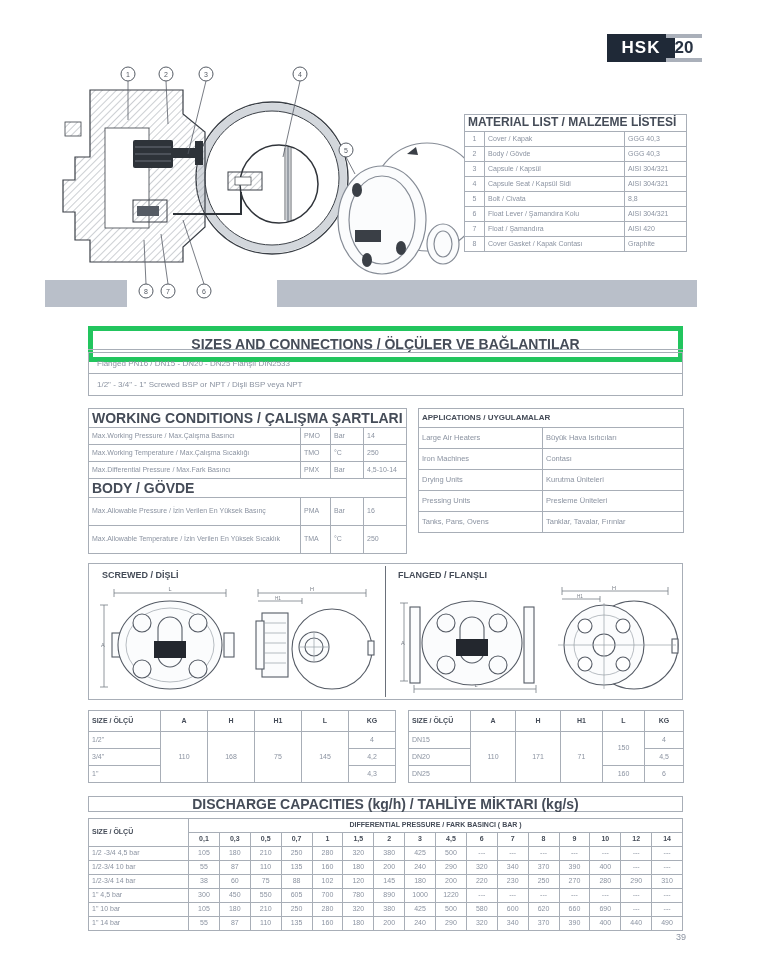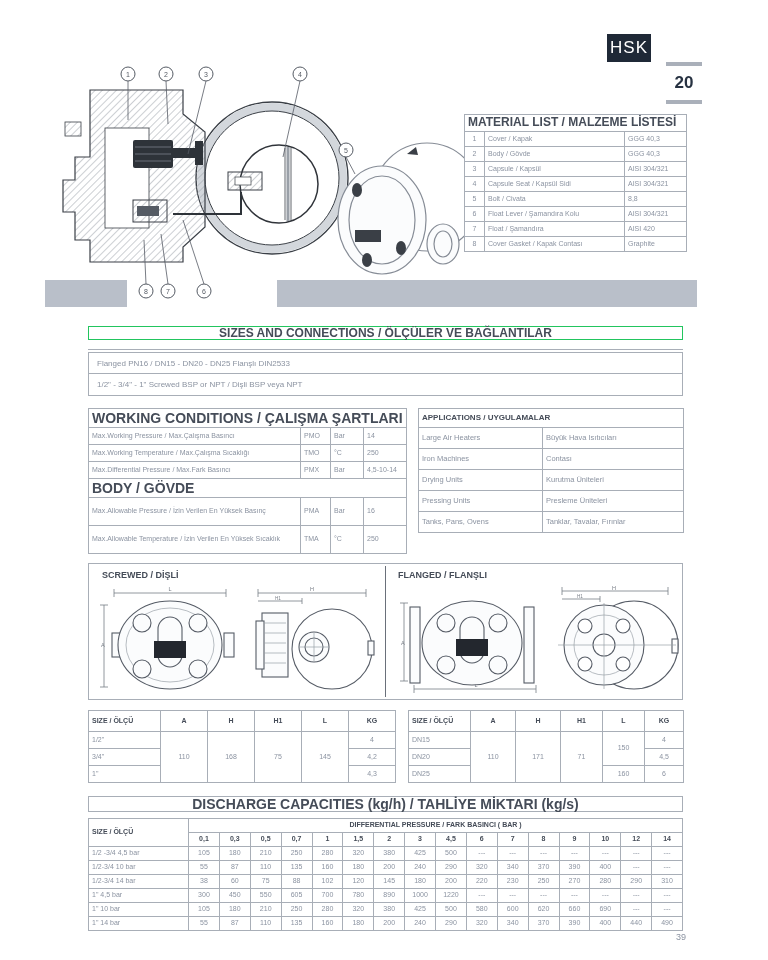--- a/index.html
+++ b/index.html
@@ -1,36 +1,36 @@
 <!DOCTYPE html>
 <html><head>
 <meta charset="utf-8">
 <style>
   html,body{margin:0;padding:0;background:#fff;}
   body{width:768px;height:960px;position:relative;font-family:"Liberation Sans",sans-serif;overflow:hidden;}
   .abs{position:absolute;}
   
-  .hsk-box{left:607px;top:34px;width:44px;height:28px;background:#1f2937;color:#fff;
-    font-weight:normal;font-size:17px;display:flex;align-items:center;justify-content:center;letter-spacing:1px;}
-  .hsk-num{left:666px;top:34px;width:36px;height:42px;display:flex;align-items:center;justify-content:center;
-    color:#273242;font-weight:bold;font-size:17px;border-top:4px solid #aab0ba;border-bottom:4px solid #aab0ba;box-sizing:border-box;margin-top:28px;}
+  .hsk-box{left:607px;top:34px;width:68px;height:28px;background:#1f2937;color:#fff;
+    font-weight:bold;font-size:17px;display:flex;align-items:center;justify-content:center;letter-spacing:1px;}
+  .hsk-num{left:666px;top:34px;width:36px;height:28px;display:flex;align-items:center;justify-content:center;
+    color:#273242;font-weight:bold;font-size:17px;border-top:4px solid #aab0ba;border-bottom:4px solid #aab0ba;box-sizing:border-box;}
   
   .gbar{background:#b9bfc9;height:27px;top:280px;}
   
   table{border-collapse:collapse;table-layout:fixed;}
   td{border:1px solid #a8aeb7;color:#8b93a1;font-size:7px;padding:0 3px;line-height:1.15;overflow:hidden;white-space:nowrap;}
   .hd{color:#454c58;font-weight:bold;}
   .c{text-align:center;padding:0 1px;}
   
   .ml{left:464px;top:114px;width:222px;}
   .ml td{height:14px;}
   .ml .title{font-size:12px;height:16px;}
   
-  .sc-hd{left:88px;top:326px;width:595px;height:14px;border:1px solid #22c55e;box-sizing:border-box;
-    display:flex;align-items:center;justify-content:center;font-size:12px;font-weight:bold;color:#454c58;}
+  .sc-hd{left:88px;top:326px;width:595px;height:36px;border:5px solid #22c55e;box-sizing:border-box;
+    display:flex;align-items:center;justify-content:center;font-size:14px;font-weight:bold;color:#454c58;}
   .sc-rows{left:88px;top:349px;width:595px;border-top:1px solid #a8aeb7;}
   .sc-rows .row{height:22px;border:1px solid #a8aeb7;border-top:none;box-sizing:border-box;
     display:flex;align-items:center;padding-left:8px;font-size:8px;color:#8b93a1;}
   .sc-rows .row:first-of-type{border-top:1px solid #a8aeb7;margin-top:2px;}
   
   .wc{left:88px;top:408px;width:318px;}
   .wc td{height:16px;}
   .wc .sect{font-size:14px;height:18px;}
   .wc .tall{height:27px;white-space:normal;}
   

